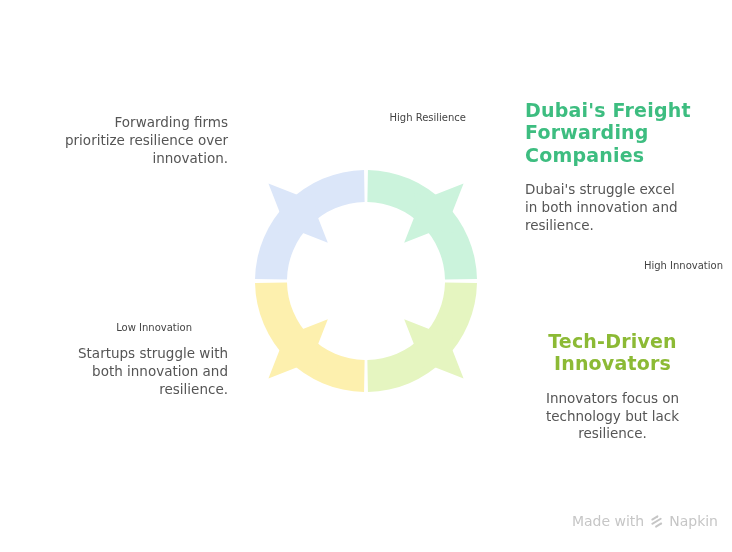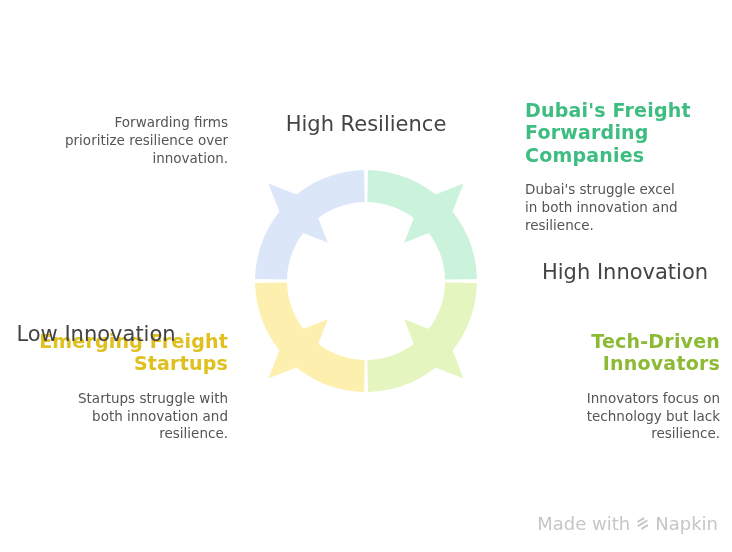--- a/index.html
+++ b/index.html
@@ -12,31 +12,31 @@
   .block .title{
     font-size:19px;font-weight:bold;line-height:1.18;white-space:pre-line;
     letter-spacing:0.2px;
   }
   .block .desc{
     margin-top:15px;font-size:13.5px;line-height:1.32;color:#555555;white-space:pre-line;
   }
   .blk-tl{left:20px;top:99px;width:208px;text-align:right;}
   .blk-tr{left:525px;top:99px;width:215px;text-align:left;}
   .blk-bl{left:20px;top:330px;width:208px;text-align:right;}
-  .blk-br{left:505px;top:330px;width:215px;text-align:right;}
+  .blk-br{left:505px;top:330px;width:215px;text-align:center;}
   .axis-label{
-    position:absolute;font-size:21px;color:#444444;text-align:center;
+    position:absolute;font-size:10px;color:#444444;text-align:right;
   }
   .axis-top{left:266px;top:112px;width:200px;}
   .axis-bottom{left:266px;top:436px;width:200px;}
   .axis-left{left:0px;top:274px;width:192px;margin-top:48px;}
   .axis-right{left:527px;top:260px;width:196px;}
   .watermark{
     position:absolute;right:14px;top:513px;display:flex;align-items:center;gap:5px;
-    font-size:18px;font-weight:500;color:#c6c6c6;
+    font-size:14px;font-weight:500;color:#c6c6c6;
   }
   .watermark svg{display:block;}
 </style>
 </head>
 <body>
 
 <div class="canvas">
 
   <svg class="diagram-svg" viewBox="0 0 732 552" aria-hidden="true">
     <g fill="#dbe6f9">
@@ -66,22 +66,20 @@
   <div class="block blk-tr">
     <div class="title" style="color: rgb(61, 189, 128);">Dubai's Freight
 Forwarding
 Companies</div>
     <div class="desc">Dubai's struggle excel
 in both innovation and
 resilience.</div>
   </div>
 
   <div class="block blk-bl">
-    <div class="title" style="color: rgb(223, 192, 31);">Emerging Freight
-Startups</div>
     <div class="desc">Startups struggle with
 both innovation and
 resilience.</div>
   </div>
 
   <div class="block blk-br">
     <div class="title" style="color: rgb(140, 186, 53);">Tech-Driven
 Innovators</div>
     <div class="desc">Innovators focus on
 technology but lack

